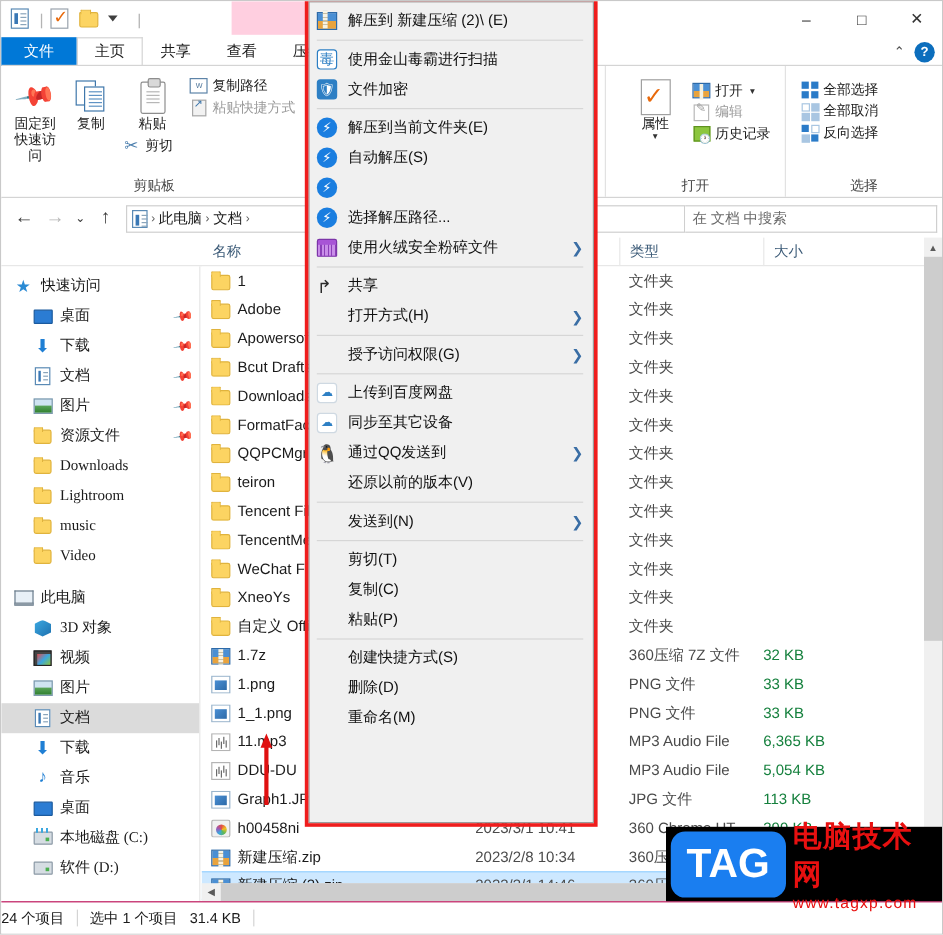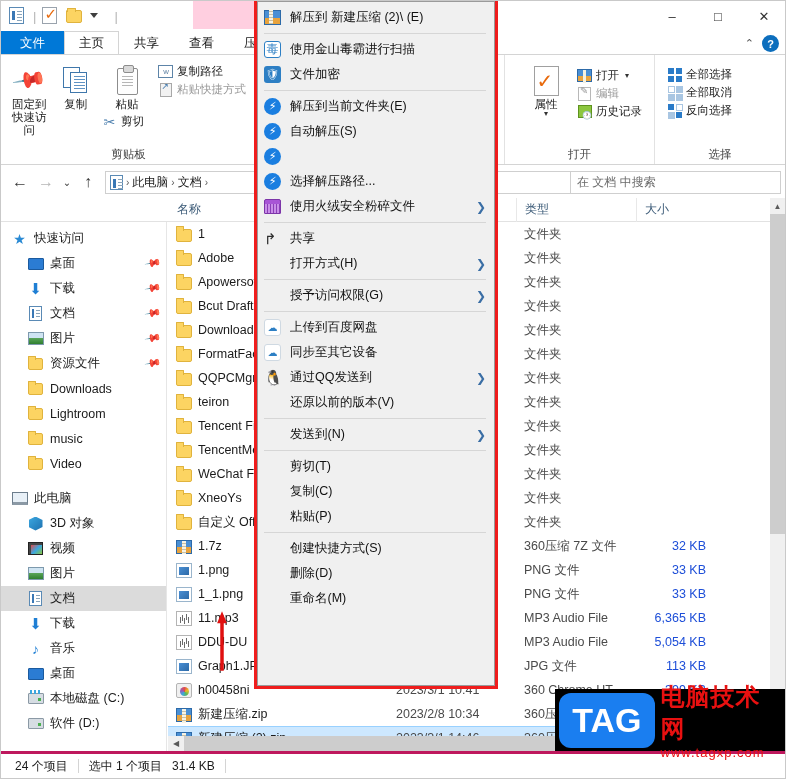--- a/index.html
+++ b/index.html
@@ -266,21 +266,21 @@
     padding-top: 4px;
   }
   .nav-item {
     height: 25px; display: flex; align-items: center; gap: 6px;
     font-size: 12.5px; color: #1b1b1b; padding-right: 6px; position: relative;
   }
   .nav-item.sel { background: #dbdbdb; }
   .nav-item .lbl { flex: 1; white-space: nowrap; overflow: hidden; }
   .nav-item .pin { color: #a0a8b0; font-size: 11px; transform: rotate(35deg); }
   .lvl0 { padding-left: 10px; }
-  .lvl1 { padding-left: 26px; }
+  .lvl1 { padding-left: 26px; font-family: Liberation Serif, serif; }
   .nav-gap { height: 10px; }
   .nicon { width: 17px; height: 17px; flex: none; display: inline-flex; align-items: center; justify-content: center; }
 
   .i-star { color: #2a8ad4; font-size: 14px; }
   .i-desktop { width: 16px; height: 12px; background: #2b7cd3; border: 1px solid #1b5a9e; border-radius: 1px; }
   .i-download { color: #1f7fd4; font-size: 15px; }
   .i-docs { width: 13px; height: 15px; border: 1px solid #5a8ab5; background: #fff; position: relative; }
   .i-docs::before { content: ""; position: absolute; left: 2px; top: 2px; width: 2px; height: 9px; background: #3a78b5; }
   .i-docs::after { content: ""; position: absolute; left: 6px; top: 3px; width: 4px; height: 1px; background: #8aa5bb;
     box-shadow: 0 3px 0 #8aa5bb, 0 6px 0 #8aa5bb; }
@@ -308,21 +308,21 @@
     background: #fff; overflow: hidden;
   }
   .frow {
     height: 24px; display: flex; align-items: center; font-size: 12.5px; color: #1b1b1b;
   }
   .frow.sel { background: #cde8ff; border-top: 1px solid #99d1ff; border-bottom: 1px solid #99d1ff; }
   .frow .c-name { width: 220px; display: flex; align-items: center; gap: 6px; padding-left: 8px;
     white-space: nowrap; overflow: hidden; }
   .frow .c-date { width: 128px; color: #4a4a4a; padding-left: 8px; white-space: nowrap; }
   .frow .c-type { width: 120px; color: #4a4a4a; padding-left: 8px; white-space: nowrap; }
-  .frow .c-size { width: 80px; color: #1d4ed8; text-align: right; padding-right: 10px; white-space: nowrap; }
+  .frow .c-size { width: 80px; color: #15803d; text-align: left; padding-right: 10px; white-space: nowrap; }
 
   .fi { width: 16px; height: 16px; flex: none; position: relative; display: inline-block; }
   .fi-folder { background: #fcd462; border: 1px solid #e0b33d; height: 13px; margin-top: 3px; border-radius: 0 2px 2px 2px; }
   .fi-folder::before { content: ""; position: absolute; left: -1px; top: -4px; width: 6px; height: 4px;
     background: #fcd462; border: 1px solid #e0b33d; border-bottom: none; border-radius: 1px 1px 0 0; }
   .fi-zip { background: linear-gradient(#4a8fd4 52%, #e8a33d 52%); border: 1px solid #2d6aa8; height: 14px; margin-top: 1px; }
   .fi-zip::after { content: ""; position: absolute; left: 5px; top: 0; width: 4px; height: 14px;
     background: repeating-linear-gradient(#f7f3e4 0 2px,#c9c0a5 2px 3px); }
   .fi-png { background: #fff; border: 1px solid #9ab5cc; height: 15px; }
   .fi-png::after { content: ""; position: absolute; left: 2px; top: 3px; width: 10px; height: 8px;
@@ -352,22 +352,22 @@
     position: absolute; top: 0; width: 16px; height: 15px; display: flex;
     align-items: center; justify-content: center; font-size: 8px; color: #5a5a5a;
   }
   .hscroll .arrow-l { left: 0; }
   .hscroll .arrow-r { right: 0; }
   .hscroll .thumb { position: absolute; left: 16px; top: 0; width: 430px; height: 15px; background: #cdcdcd; }
 
   
   .statusbar {
     position: absolute; bottom: 0; left: 0; width: 786px; height: 27px;
-    background: #fff; border-top: 3px solid #be185d;
-    display: flex; align-items: center; gap: 10px; padding-left: 14px;
+    background: #fff; border-top: 1px solid #be185d;
+    display: flex; align-items: center; gap: 10px; padding-left: 0;
     font-size: 12px; color: #1b1b1b;
   }
   .statusbar .divider { width: 1px; height: 14px; background: #d4d4d4; }
 
   
   .ctxmenu {
     position: absolute; left: 256px; top: 0; width: 238px; height: 685px;
     background: #f0f0f0; border: 1px solid #9a9a9a;
     outline: 3px solid #ef1d1d;
     z-index: 40;

